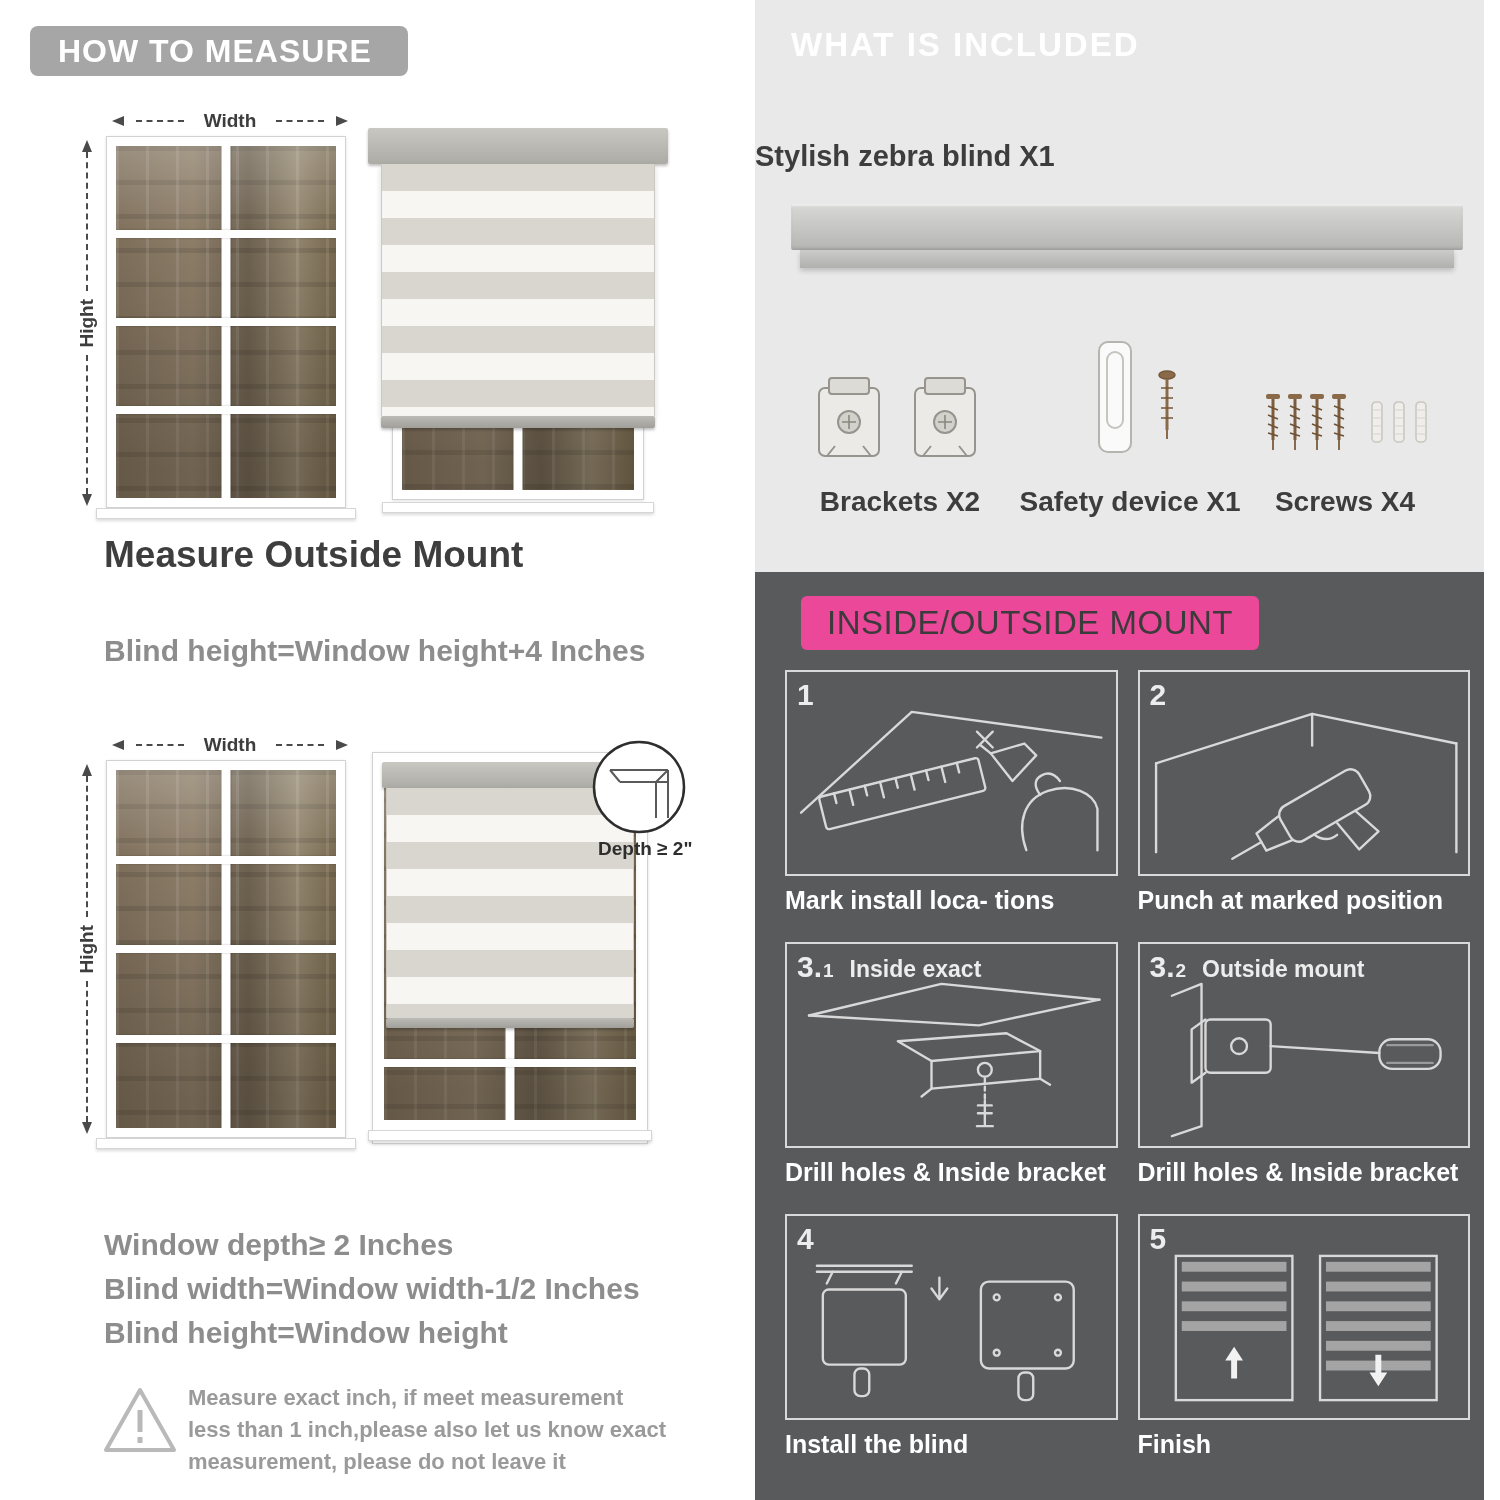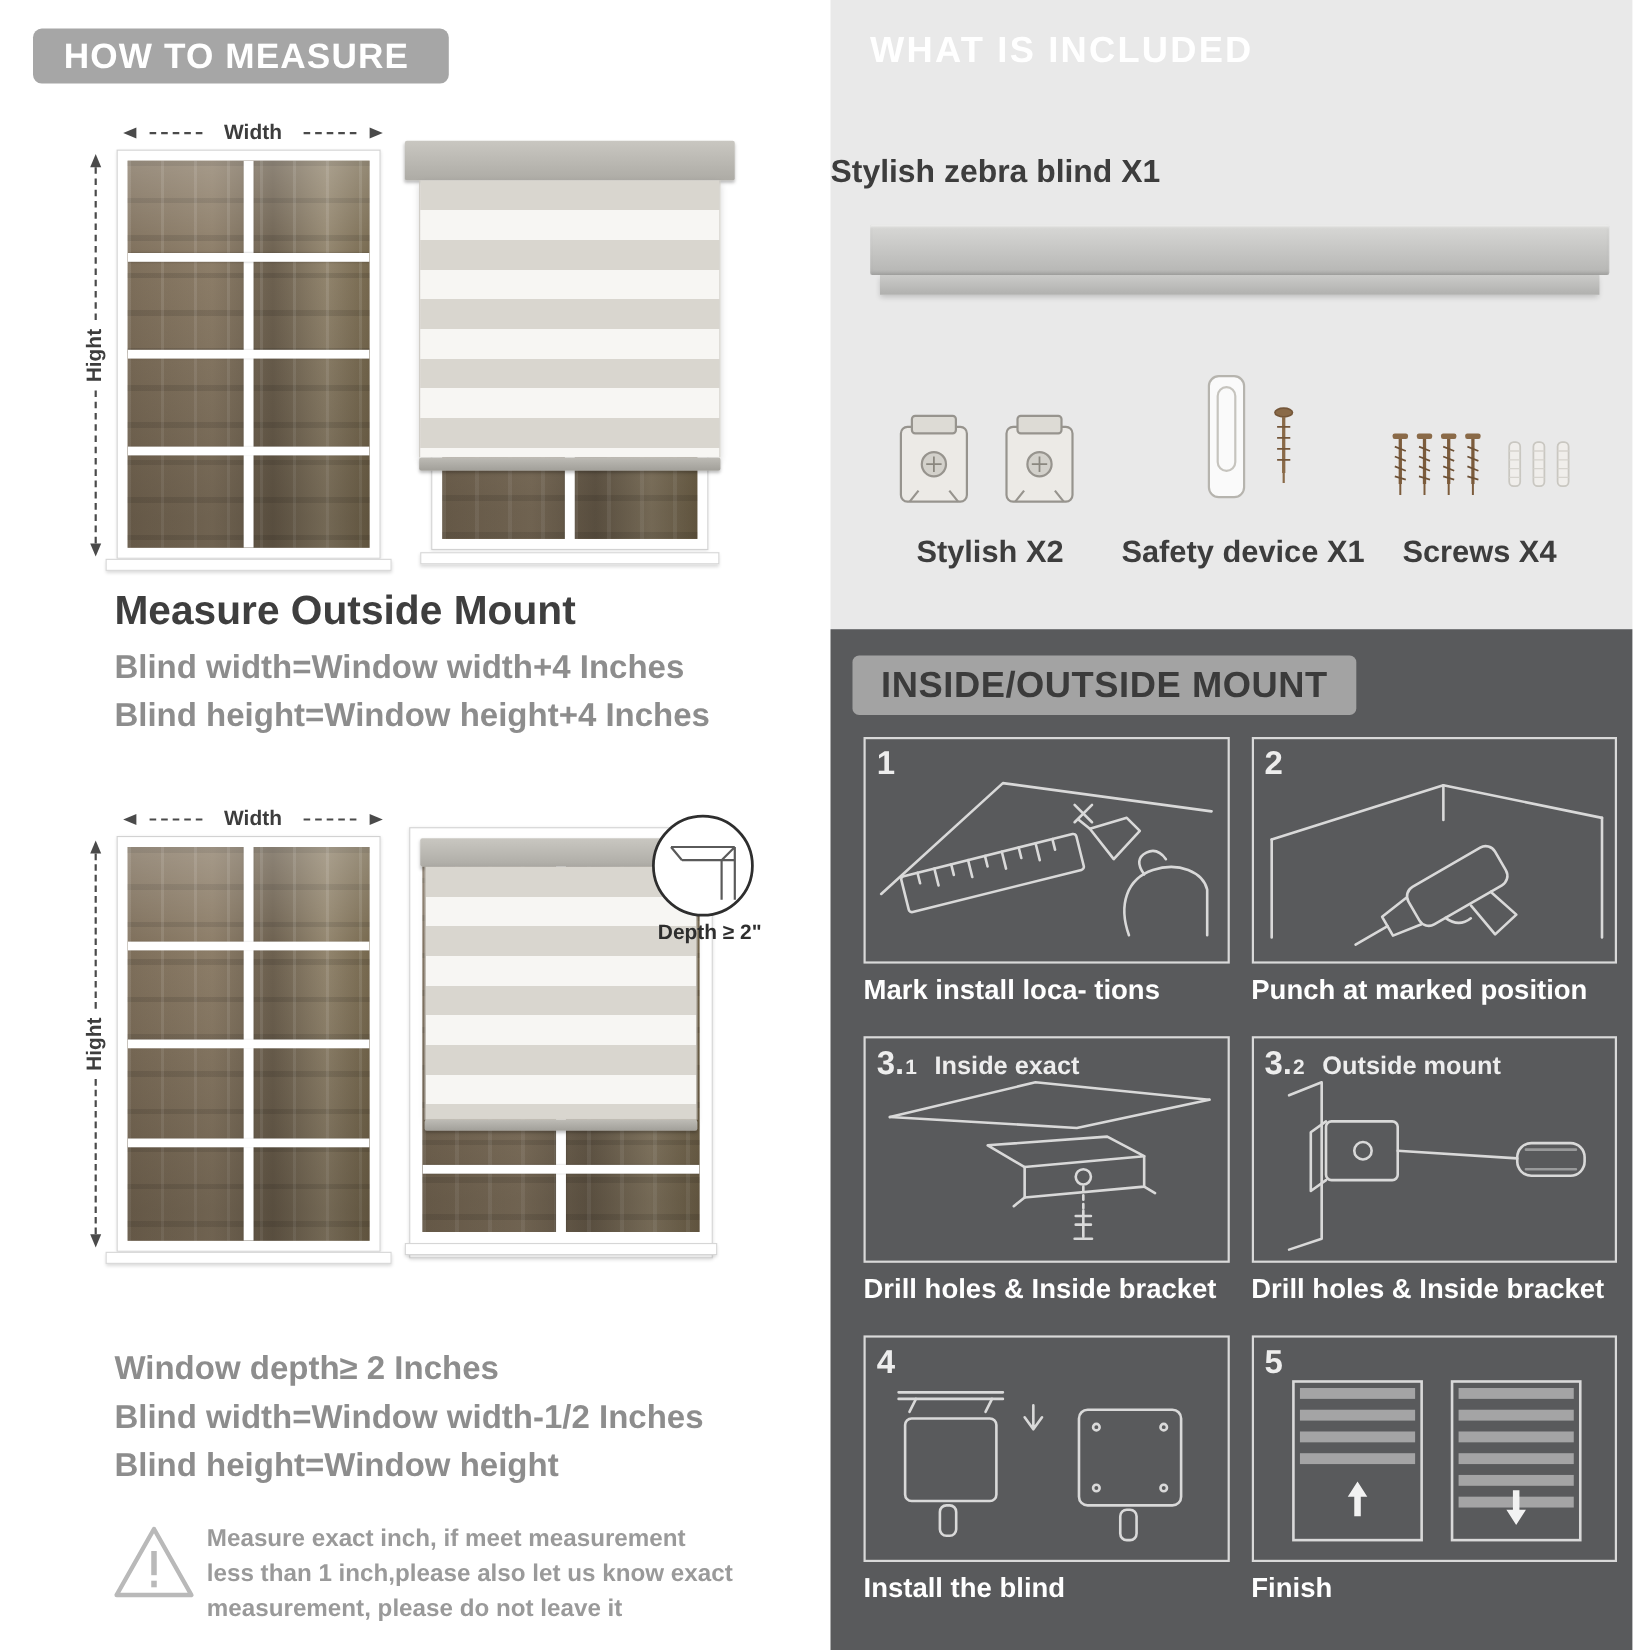--- a/index.html
+++ b/index.html
@@ -56,22 +56,22 @@
   .inc-header{position:absolute;left:36px;top:26px;color:#fff;font-size:33px;font-weight:bold;letter-spacing:2px;}
   .inc-blind-label{position:absolute;left:0;right:0;top:140px;text-align:left;color:#3d3d3d;font-size:29px;font-weight:bold;}
   .headrail{position:absolute;left:36px;top:204px;width:672px;height:66px;}
   .hr-face{height:46px;background:linear-gradient(180deg,#d8d8d6 0%,#c3c3c1 60%,#b5b5b3 100%);border-radius:2px;
     box-shadow:inset 0 2px 2px rgba(255,255,255,.6), inset 0 -2px 3px rgba(0,0,0,.12);}
   .hr-lip{height:18px;margin:0 9px;background:linear-gradient(180deg,#cbcbc9,#b0b0ae);box-shadow:0 3px 5px rgba(0,0,0,.18);}
   .inc-label{position:absolute;top:486px;text-align:center;color:#3d3d3d;font-size:28px;font-weight:bold;}
 
   
   .mount{position:absolute;left:755px;top:572px;width:745px;height:928px;background:#595a5c;}
-  .white-badge{position:absolute;left:20px;top:24px;background:#a3a3a3;border-radius:6px;color:#3b3b3b;
-    font-size:33px;font-weight:bold;padding:8px 26px;letter-spacing:.5px;}
+  .white-badge{position:absolute;left:46px;top:24px;background:#ec4899;border-radius:6px;color:#3b3b3b;
+    font-size:33px;font-weight:normal;padding:8px 26px;letter-spacing:.5px;}
   .steps{position:absolute;left:30px;top:98px;width:685px;display:grid;grid-template-columns:1fr 1fr;gap:26px 20px;}
   .panel{position:relative;height:206px;border:2px solid #d9d9d9;padding:8px 10px;}
   .num{display:flex;align-items:baseline;color:#ededed;font-weight:bold;font-size:30px;line-height:1;}
   .num .sub{font-size:19px;margin-left:1px;}
   .num .ptitle{font-size:23px;margin-left:16px;}
   .art{position:absolute;left:6px;top:32px;width:calc(100% - 12px);height:calc(100% - 40px);}
   .cap{margin-top:10px;font-size:25px;font-weight:bold;color:#fff;min-height:30px;}
 </style>
 </head>
 <body>
@@ -115,21 +115,20 @@
           <i class="mh" style="top:78%"></i>
         </div>
       </div>
       <div class="abs hr2" style="left:0;top:0;width:300px;height:36px"></div>
       <div class="abs stripes" style="left:13px;top:36px;width:274px;height:252px"></div>
       <div class="abs brail" style="left:13px;top:288px;width:274px;height:12px"></div>
       <div class="sill" style="left:14px;top:374px;width:272px"></div>
     </div>
 
     <h2 class="mount-title" style="top:534px">Measure Outside Mount</h2>
-    <p class="mount-line" style="top:590px">Blind width=Window width+4 Inches</p>
     <p class="mount-line" style="top:634px">Blind height=Window height+4 Inches</p>
 
     <div class="h-arrow" style="left:112px;top:736px;width:236px">
       <i class="head-l"></i>
       <i class="dash"></i>
       <span class="arrow-label">Width</span>
       <i class="dash"></i>
       <i class="head-r"></i>
     </div>
 
@@ -236,21 +235,21 @@
       </defs>
       <use href="#scr" x="10" y="8"></use>
         <use href="#scr" x="32" y="8"></use>
         <use href="#scr" x="54" y="8"></use>
         <use href="#scr" x="76" y="8"></use>
       <use href="#anc" x="114" y="16"></use>
         <use href="#anc" x="136" y="16"></use>
         <use href="#anc" x="158" y="16"></use>
     </svg>
 
-    <div class="inc-label" style="left:38px;width:214px">Stylish X2</div>
+    <div class="inc-label" style="left:38px;width:214px">Brackets X2</div>
     <div class="inc-label" style="left:262px;width:226px">Safety device X1</div>
     <div class="inc-label" style="left:500px;width:180px">Screws X4</div>
   </section>
 
   <section class="mount">
     <div class="white-badge">INSIDE/OUTSIDE MOUNT</div>
 
     <div class="steps">
 
       <div class="cell">

